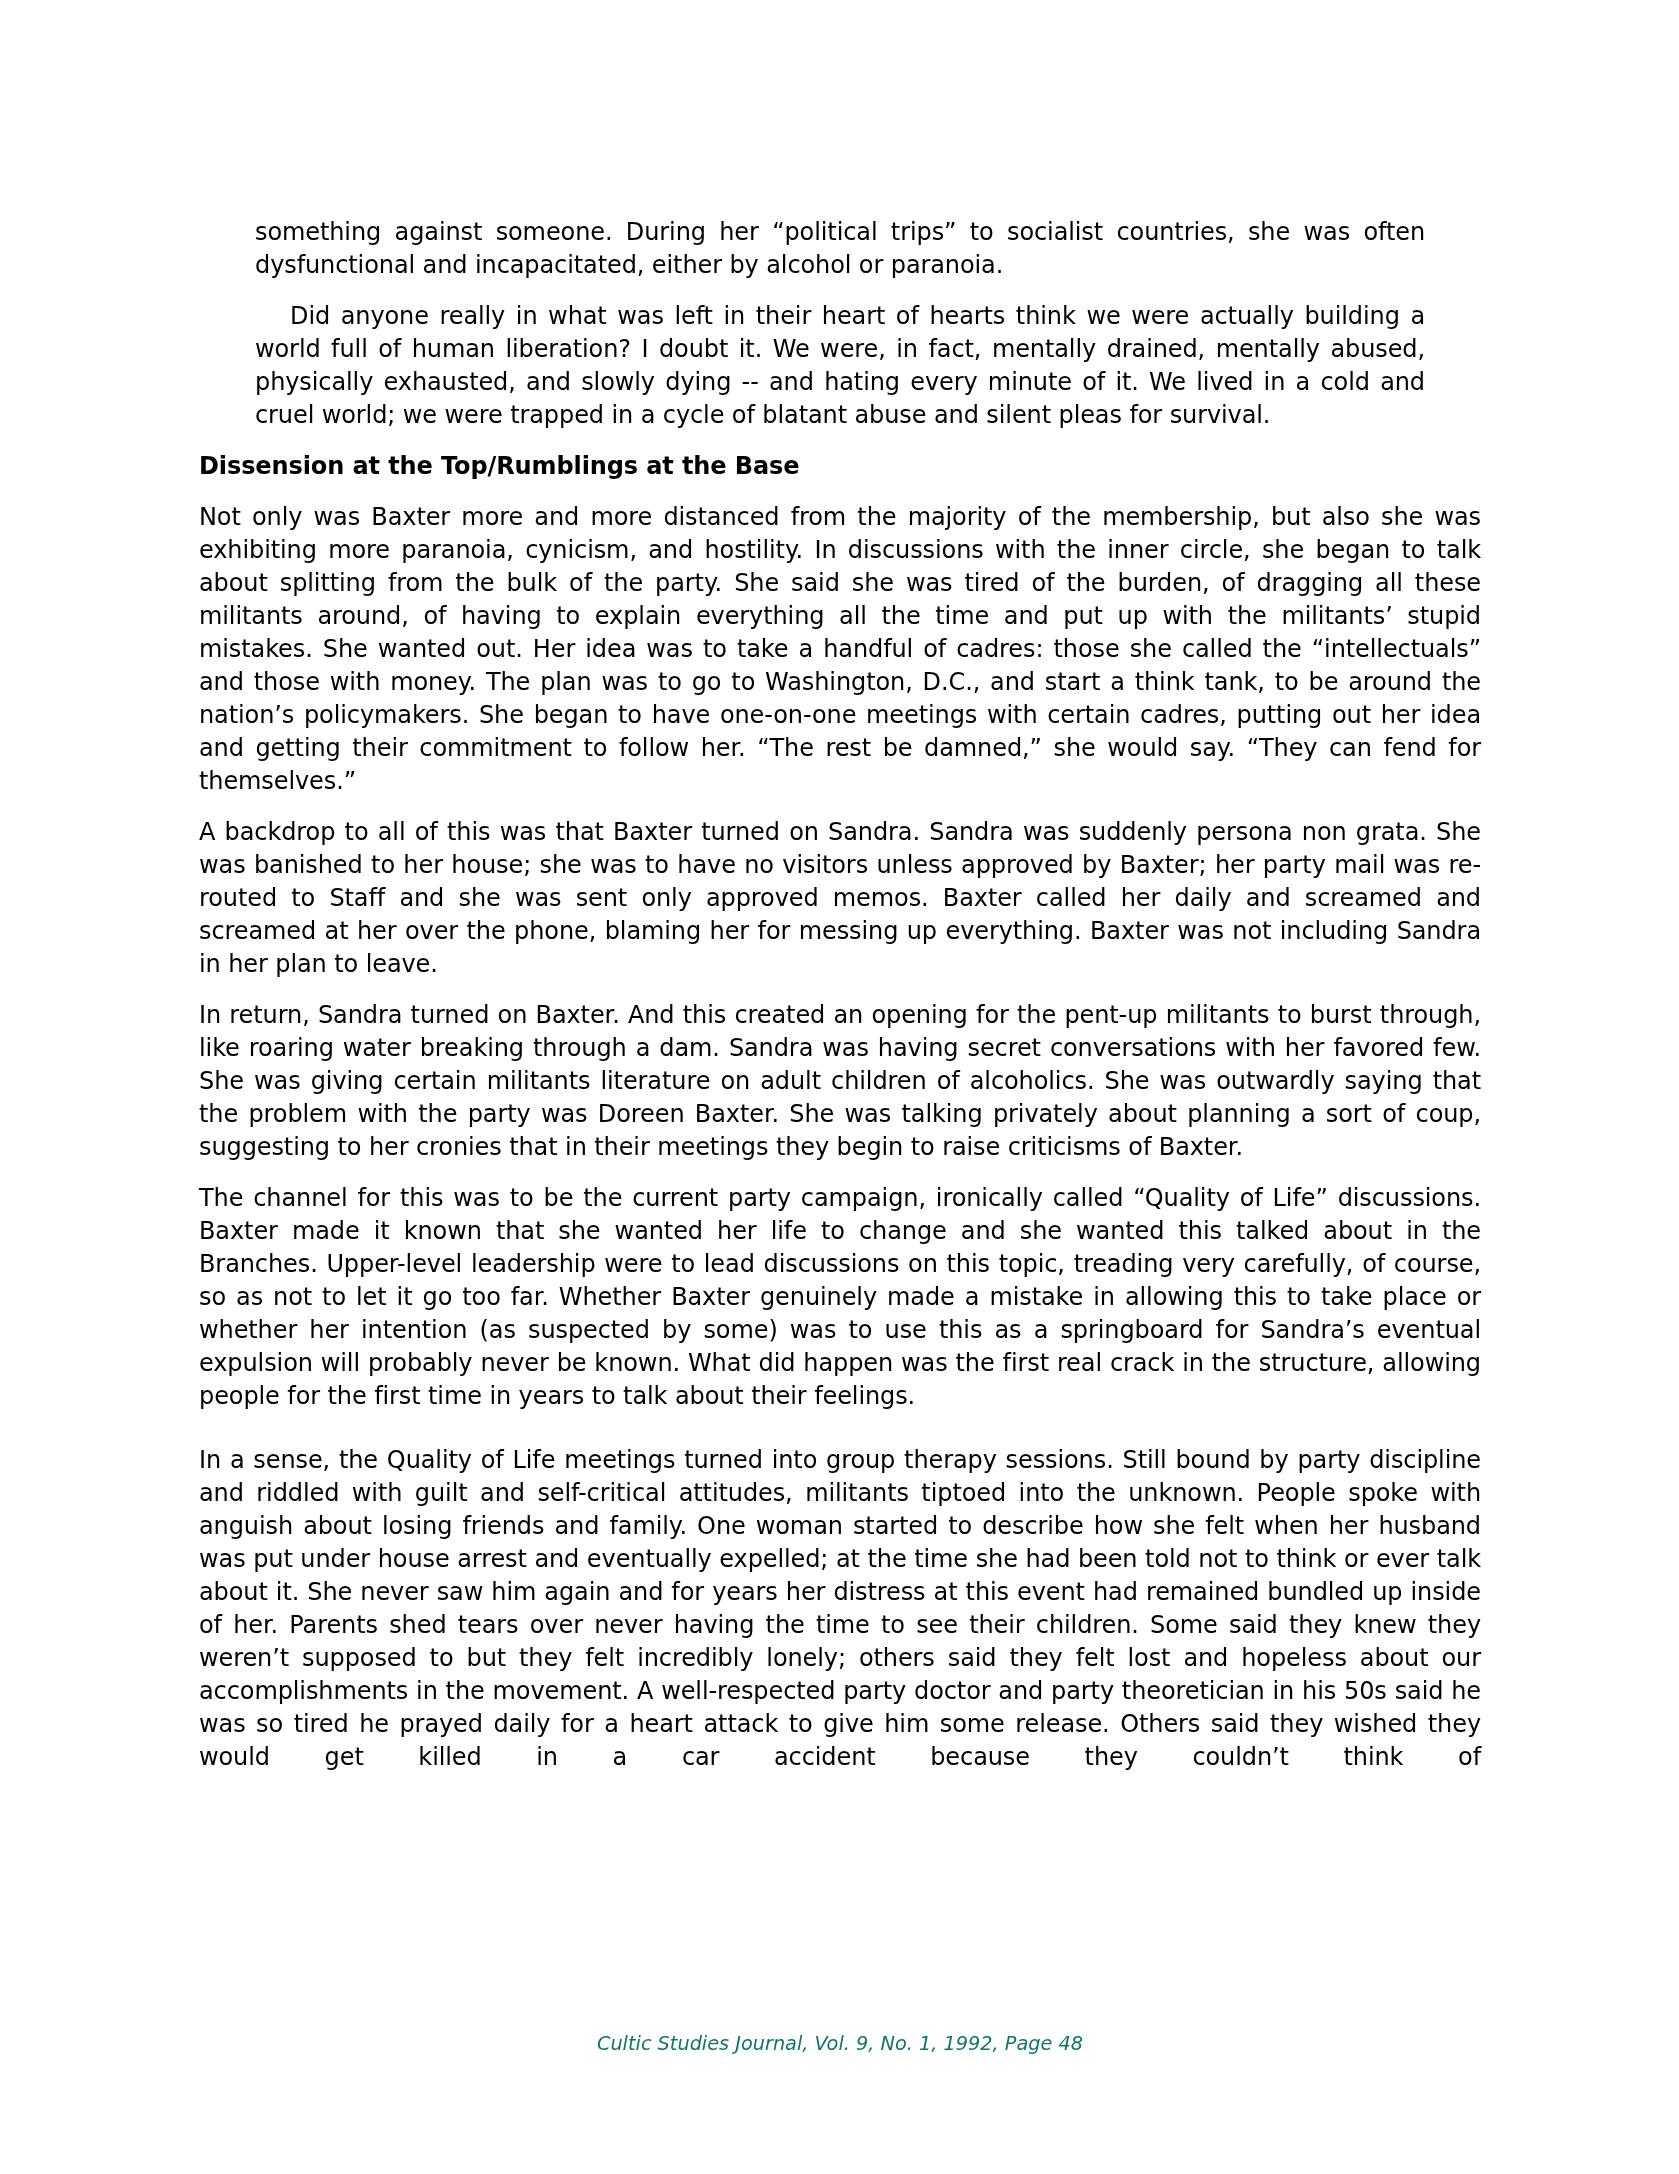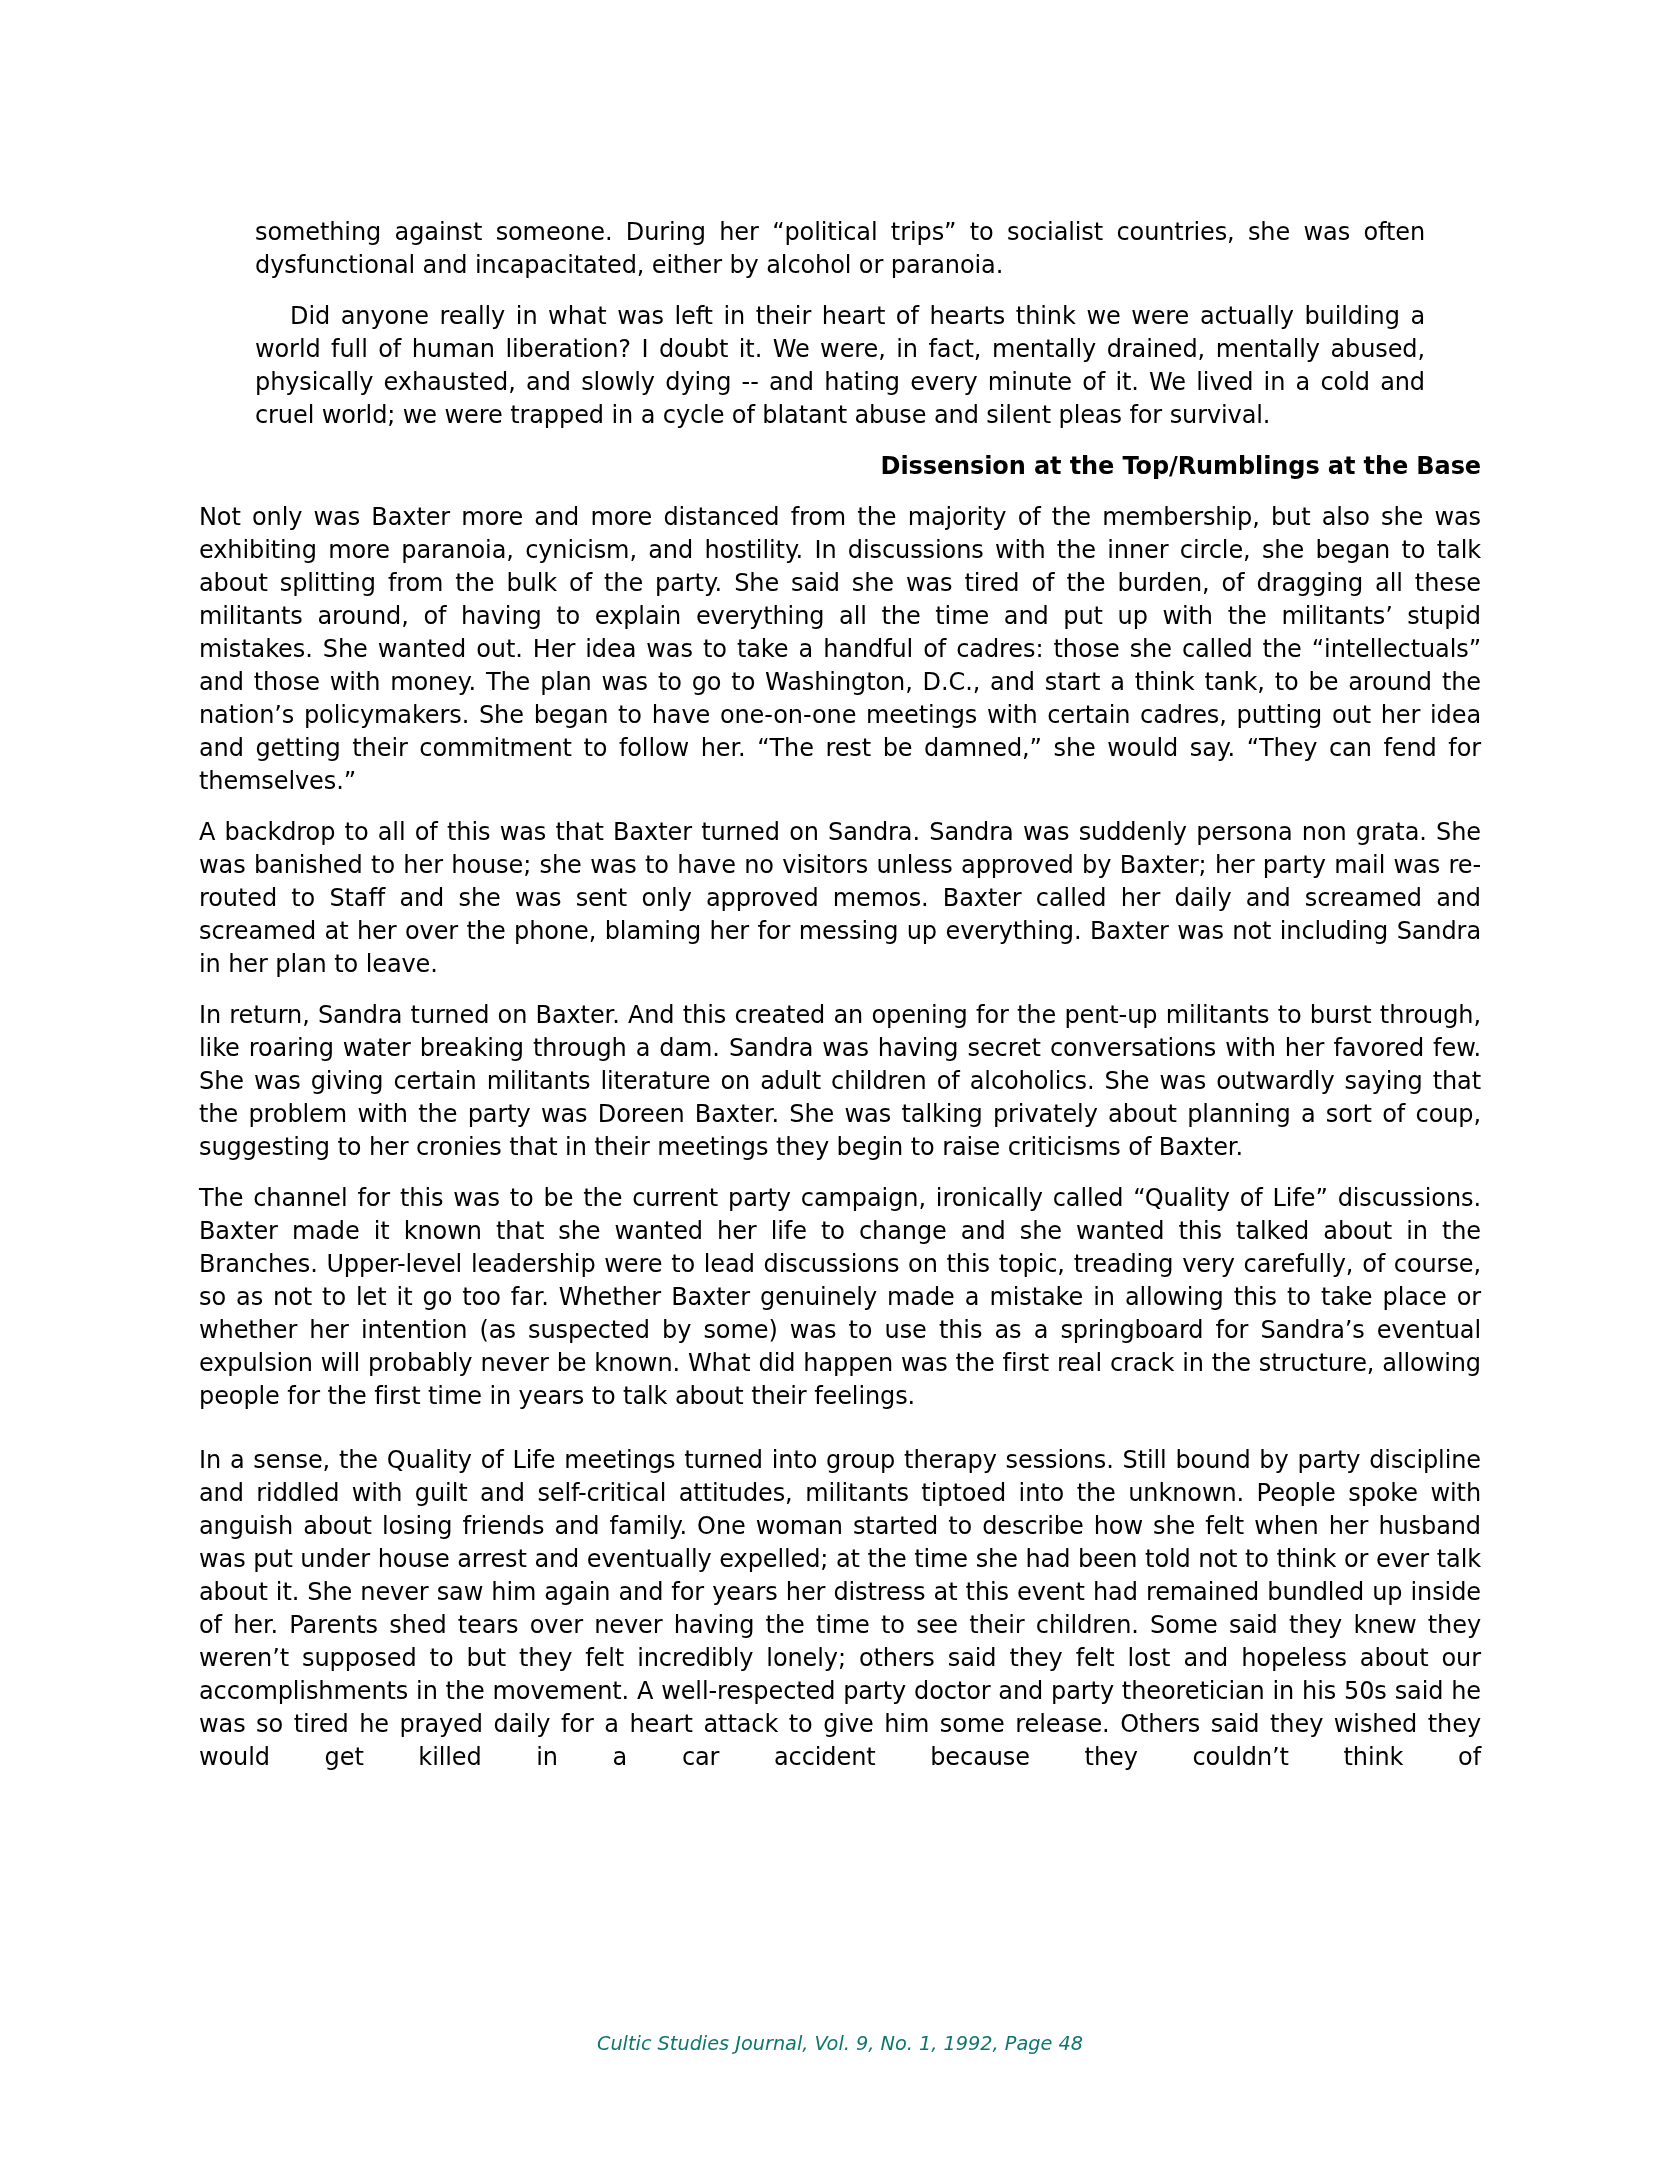--- a/index.html
+++ b/index.html
@@ -42,21 +42,21 @@
     margin-right: 56px;
   }
   .body-text p.inset-indent {
     text-indent: 35px;
   }
   .body-text h2 {
     margin: 0 0 18px 0;
     font-size: 24px;
     line-height: 33px;
     font-weight: bold;
-    text-align: right;
+    text-align: left;
   }
   .body-text p.continued {
     text-align-last: justify;
     margin-bottom: 0;
     margin-top: 31px;
   }
   .footer {
     position: absolute;
     left: 0;
     width: 1680px;

